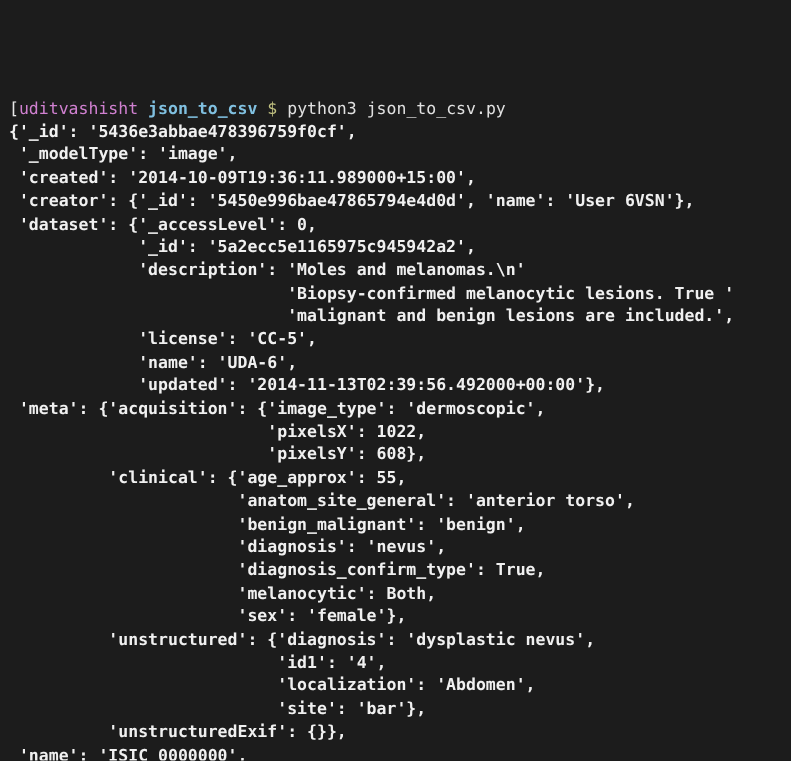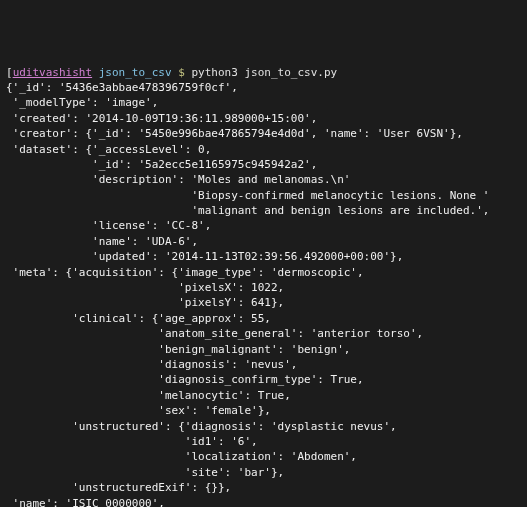--- a/index.html
+++ b/index.html
@@ -9,56 +9,56 @@
       height: 507px;
       font-family: 'Menlo', 'Monaco', 'Consolas', monospace;
       font-size: 11px;
       line-height: 1.4;
       color: #e8e8e8;
       padding: 3px 6px;
       overflow: hidden;
       white-space: pre;
     }
     .prompt-bracket { color: #e8e8e8; }
-    .prompt-user { color: #d080d0; text-decoration: underline; }
-    .prompt-path { color: #80c0e0; }
+    .prompt-user { color: #d080d0; }
+    .prompt-path { color: #80c0e0; font-weight: bold; }
     .prompt-dollar { color: #c0c080; }
     .prompt-cmd { color: #e0e0e0; margin-top: 19px; }
-    .output { color: #f0f0f0; }
+    .output { color: #f0f0f0; font-weight: bold; }
   </style>
 </head>
 <body>
 
 
 
 <span class="prompt-bracket">[</span><span class="prompt-user">uditvashisht</span> <span class="prompt-path">json_to_csv</span> <span class="prompt-dollar">$</span> <span class="prompt-cmd">python3 json_to_csv.py</span>
 <span class="output">{'_id': '5436e3abbae478396759f0cf',</span>
 <span class="output"> '_modelType': 'image',</span>
 <span class="output"> 'created': '2014-10-09T19:36:11.989000+15:00',</span>
 <span class="output"> 'creator': {'_id': '5450e996bae47865794e4d0d', 'name': 'User 6VSN'},</span>
 <span class="output"> 'dataset': {'_accessLevel': 0,</span>
 <span class="output">             '_id': '5a2ecc5e1165975c945942a2',</span>
 <span class="output">             'description': 'Moles and melanomas.\n'</span>
-<span class="output">                            'Biopsy-confirmed melanocytic lesions. None '</span>
+<span class="output">                            'Biopsy-confirmed melanocytic lesions. True '</span>
 <span class="output">                            'malignant and benign lesions are included.',</span>
-<span class="output">             'license': 'CC-8',</span>
+<span class="output">             'license': 'CC-5',</span>
 <span class="output">             'name': 'UDA-6',</span>
 <span class="output">             'updated': '2014-11-13T02:39:56.492000+00:00'},</span>
 <span class="output"> 'meta': {'acquisition': {'image_type': 'dermoscopic',</span>
 <span class="output">                          'pixelsX': 1022,</span>
-<span class="output">                          'pixelsY': 641},</span>
+<span class="output">                          'pixelsY': 608},</span>
 <span class="output">          'clinical': {'age_approx': 55,</span>
 <span class="output">                       'anatom_site_general': 'anterior torso',</span>
 <span class="output">                       'benign_malignant': 'benign',</span>
 <span class="output">                       'diagnosis': 'nevus',</span>
 <span class="output">                       'diagnosis_confirm_type': True,</span>
-<span class="output">                       'melanocytic': True,</span>
+<span class="output">                       'melanocytic': Both,</span>
 <span class="output">                       'sex': 'female'},</span>
 <span class="output">          'unstructured': {'diagnosis': 'dysplastic nevus',</span>
-<span class="output">                           'id1': '6',</span>
+<span class="output">                           'id1': '4',</span>
 <span class="output">                           'localization': 'Abdomen',</span>
 <span class="output">                           'site': 'bar'},</span>
 <span class="output">          'unstructuredExif': {}},</span>
 <span class="output"> 'name': 'ISIC_0000000',</span>
 
 
 
 
 
 

